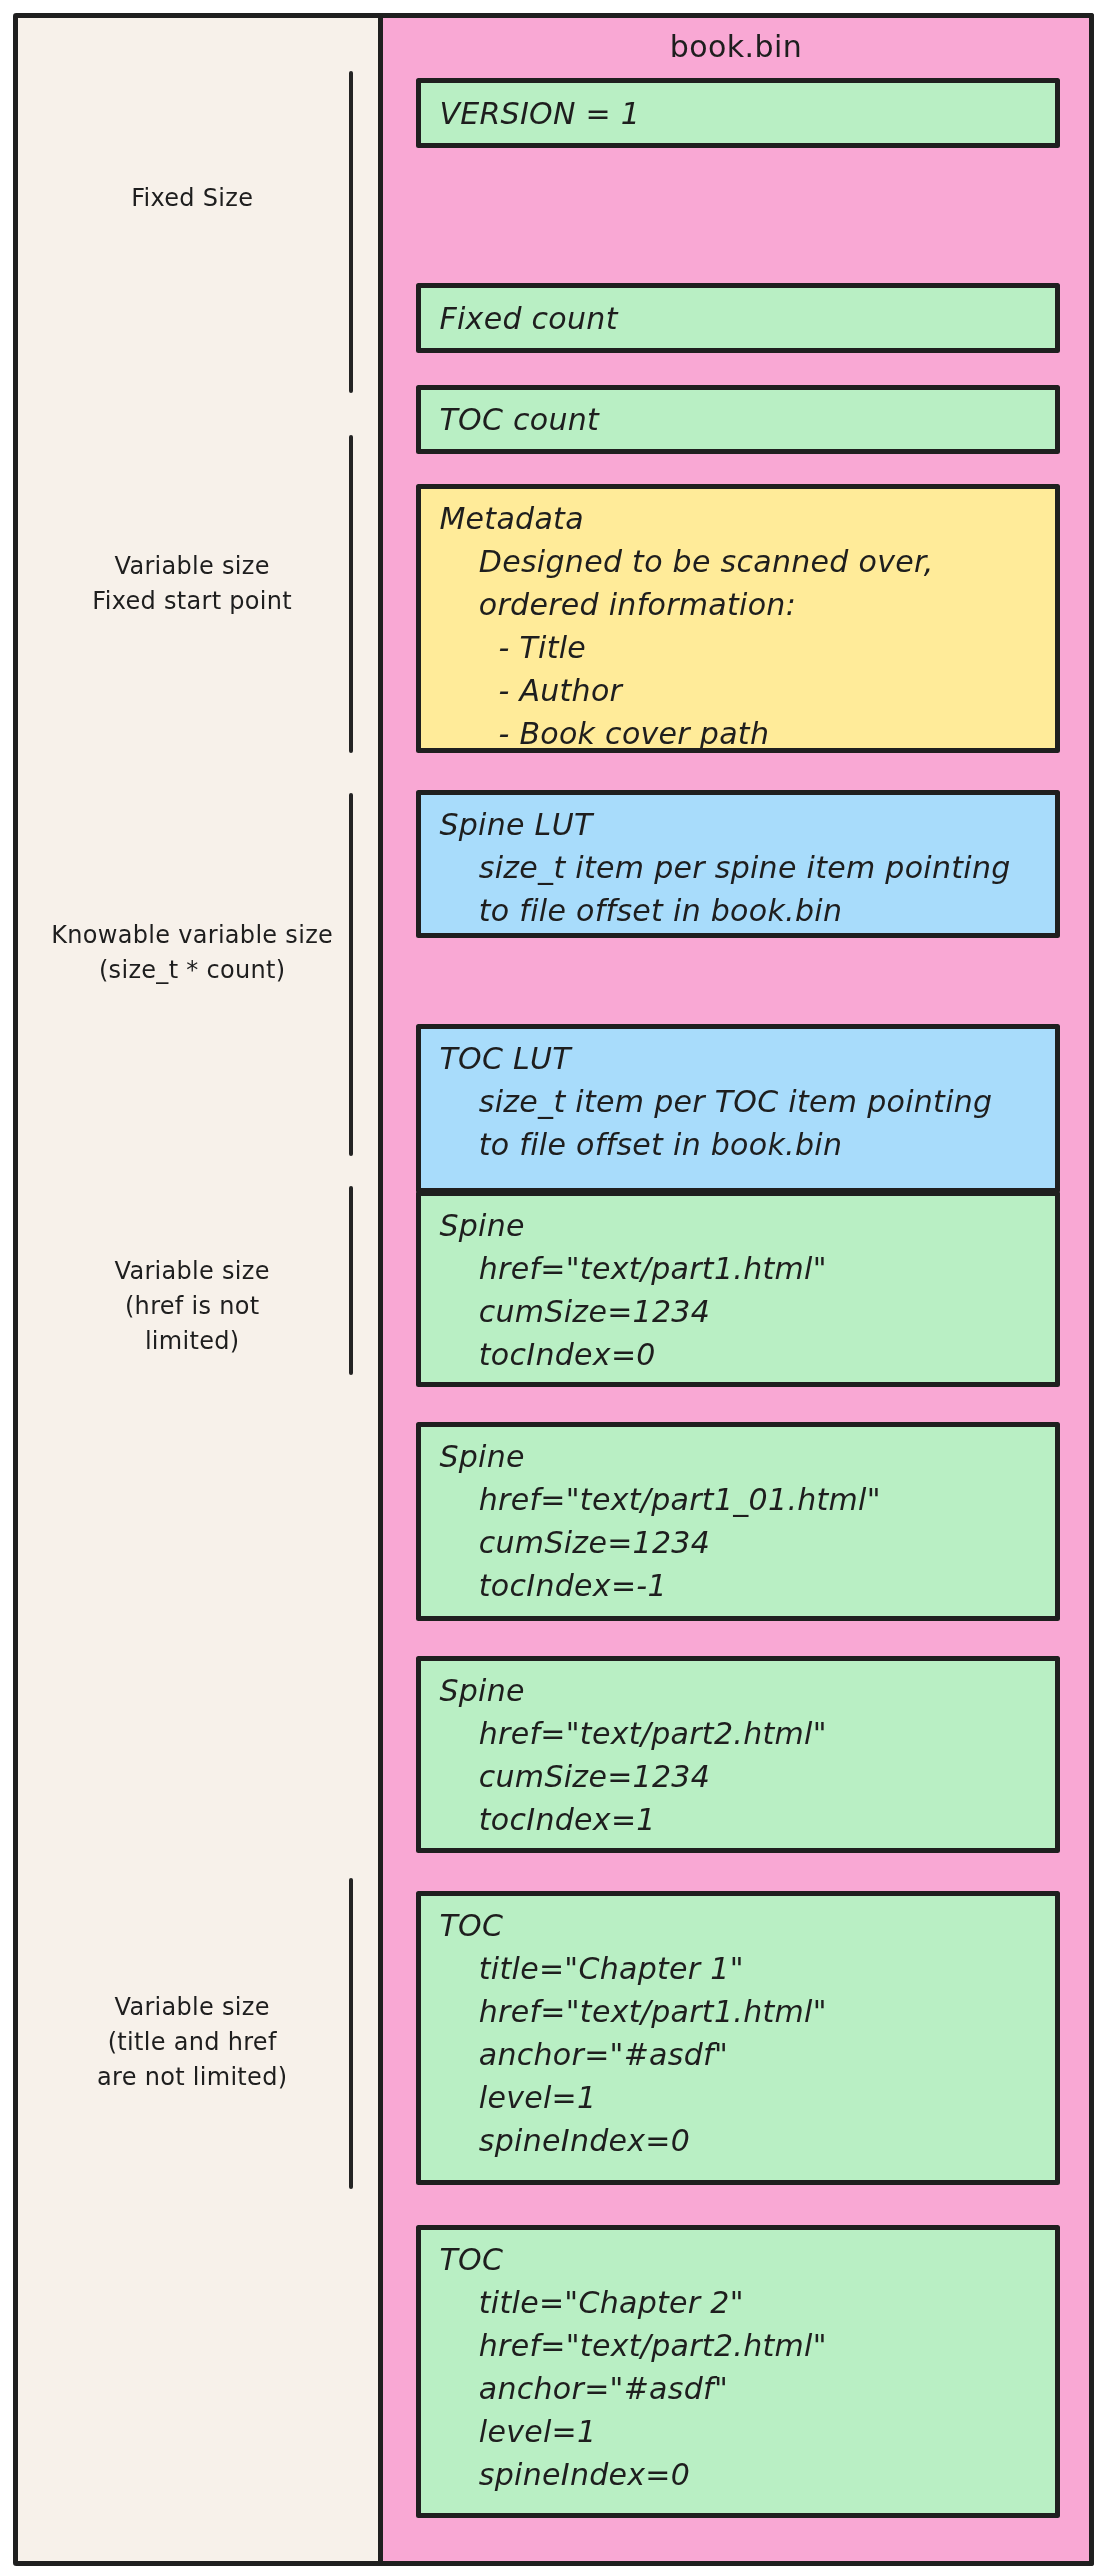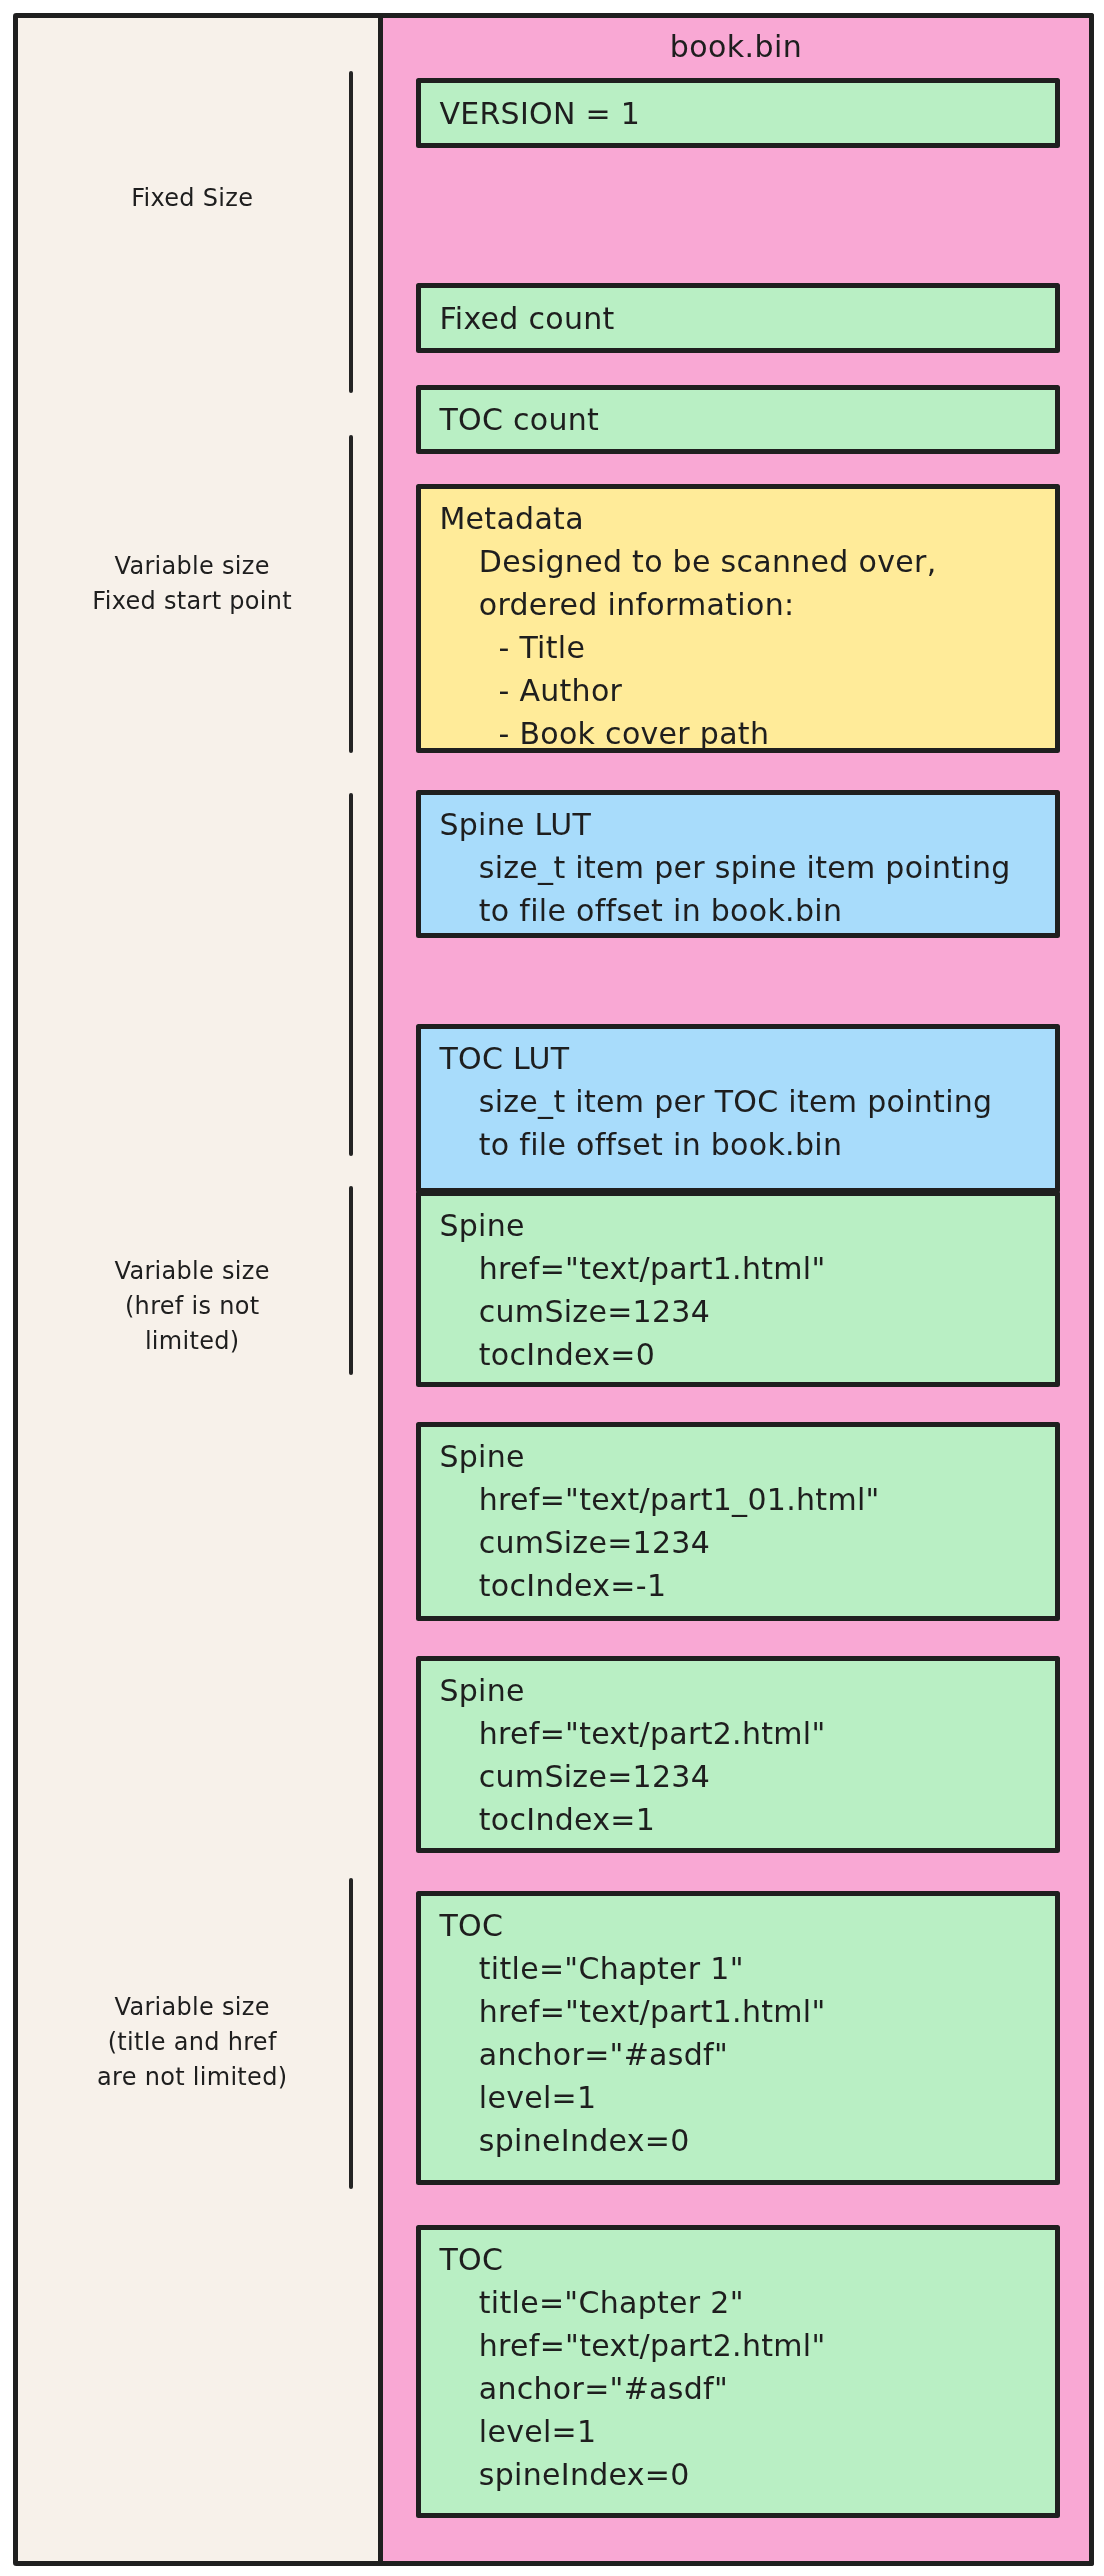--- a/index.html
+++ b/index.html
@@ -44,21 +44,21 @@
     left: 33px;
     width: 644px;
     box-sizing: border-box;
     border: 5px solid #1f1f1f;
     border-radius: 2.5px;
     font-size: 30px;
     line-height: 43px;
     letter-spacing: 0.3px;
     overflow: hidden;
   }
-  .box span { white-space: pre-wrap; display: block; }
+  .box span { white-space: pre-wrap; display: block; font-style: italic; }
   .green  { background: #b9efc4; }
   .blue   { background: #a8dcfb; }
   .yellow { background: #ffeb99; }
   .field { display: flex; align-items: center; padding-left: 18.4px; }
   .note  { padding: 7.5px 16.7px 0 18.4px; }
   .side-label {
     position: absolute;
     left: 16.7px;
     width: 351px;
     text-align: center;
@@ -78,20 +78,22 @@
 </head>
 <body>
 
 <div class="canvas">
 
   <div class="frame"></div>
 
   <div class="side-label" style="top:181px">Fixed Size</div>
   <div class="side-label" style="top:549px">Variable size
 Fixed start point</div>
+  <div class="side-label" style="top:918px">Knowable variable size
+(size_t * count)</div>
   <div class="side-label" style="top:1254px">Variable size
 (href is not
 limited)</div>
   <div class="side-label" style="top:1990px">Variable size
 (title and href
 are not limited)</div>
 
   <div class="bracket" style="top:71px;height:322px"></div>
   <div class="bracket" style="top:435px;height:318px"></div>
   <div class="bracket" style="top:793px;height:363px"></div>

